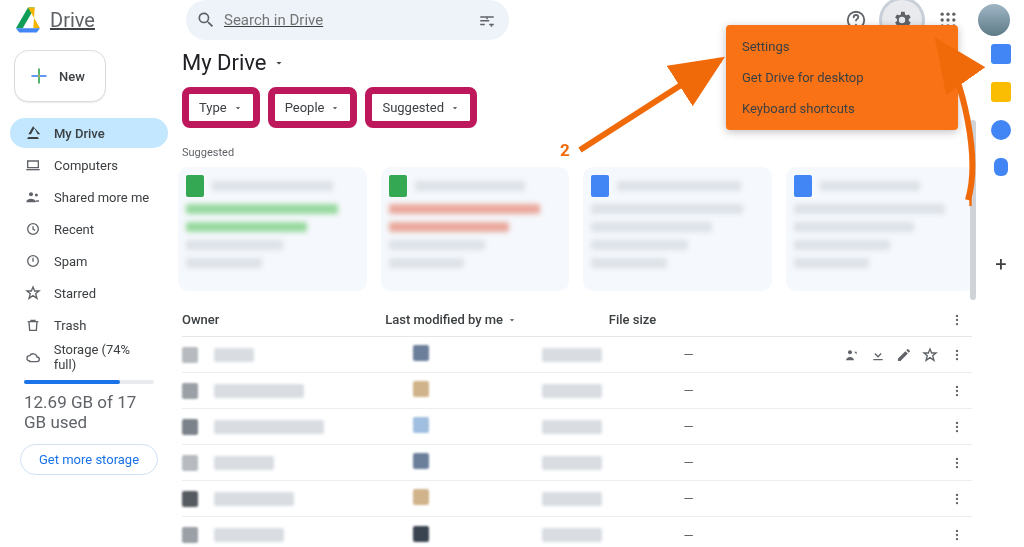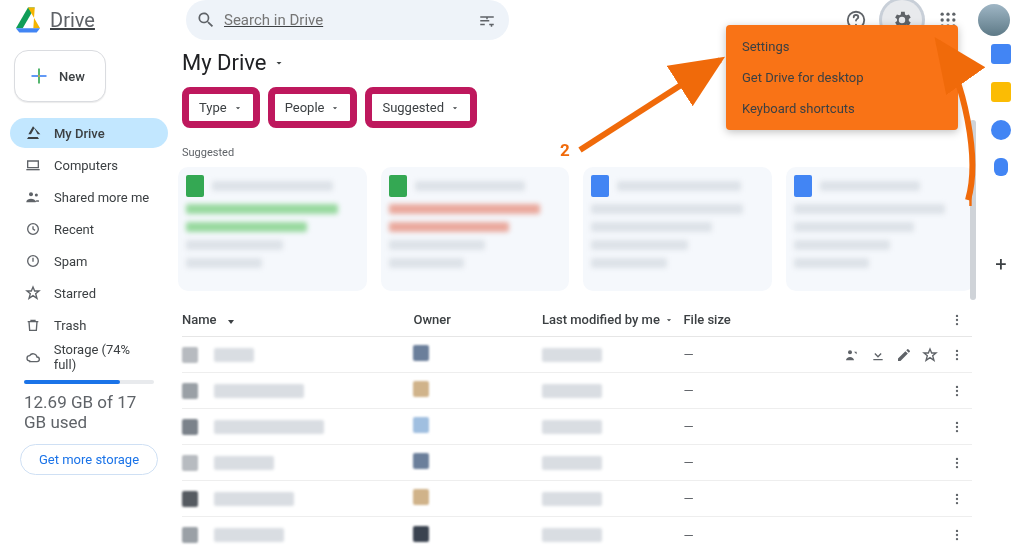--- a/index.html
+++ b/index.html
@@ -288,28 +288,20 @@
             </div>
         <div class="bar blur w1"></div>
             <div class="bar blur w2"></div>
             <div class="bar blur w3"></div>
             <div class="bar blur w4"></div>
       </div>
     </div>
 
     <div class="tbl">
       <div class="tbl-head">
-        <div class="c-name">
-          <span>Name</span>
-          <span>
-                <svg width="12" height="12" viewBox="0 0 24 24" fill="#3c4043">
-                  <path d="M12 20l-6-8h12z"></path>
-                </svg>
-              </span>
-        </div>
         <div class="c-owner"><span>Owner</span></div>
         <div class="c-mod">
               <span>Last modified by me</span>
               <svg width="10" height="10" viewBox="0 0 24 24" fill="#3c4043">
                 <path d="M7 10l5 5 5-5z"></path>
               </svg>
             </div>
         <div class="c-size"><span>File size</span></div>
         <div class="c-act">
               <span class="row-more">

